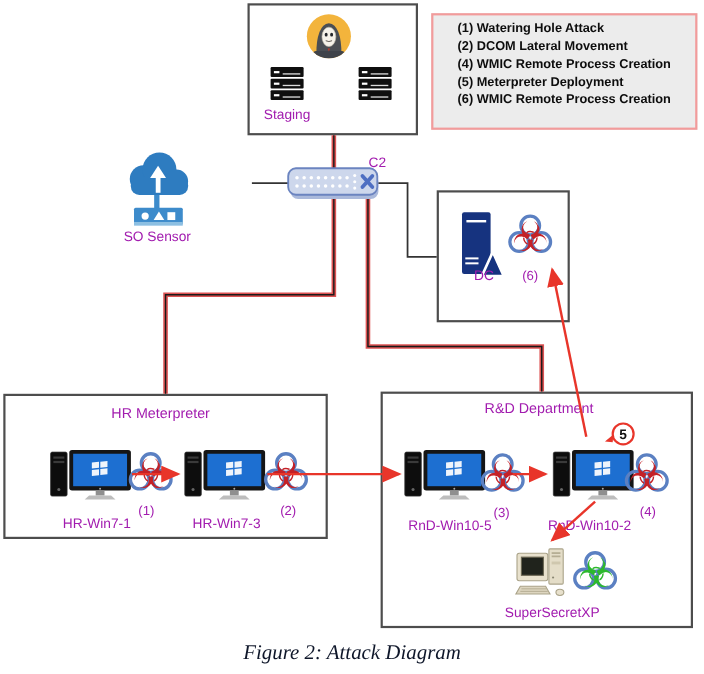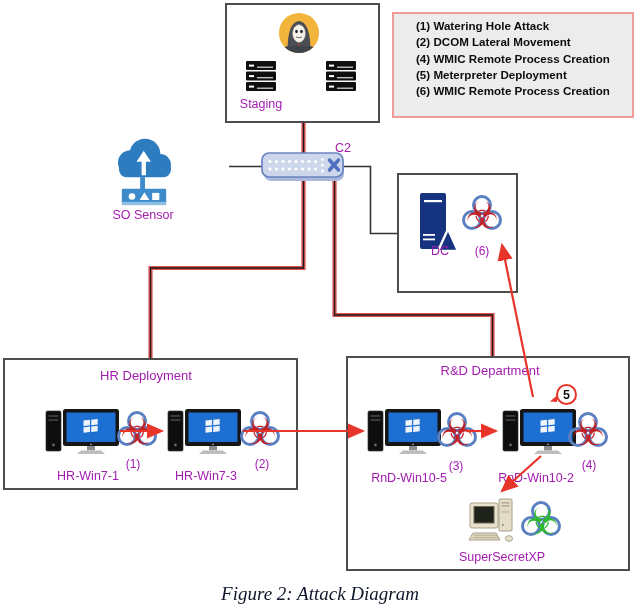--- a/index.html
+++ b/index.html
@@ -179,21 +179,21 @@
   </svg>
   <div class="bio red" style="left:462px;top:195px;">
     <i class="r1"></i>
       <i class="r2"></i>
       <i class="r3"></i>
     <span class="g">☣</span>
   </div>
   <div class="cap name" style="left:440px;top:244px;">DC</div>
   <div class="cap step" style="left:482px;top:244px;">(6)</div>
 
-  <div class="cap title" style="left:146px;top:368px;">HR Deployment</div>
+  <div class="cap title" style="left:146px;top:368px;">HR Meterpreter</div>
 
   <svg class="icon" style="left:45px;top:407px;" width="76" height="48" viewBox="0 0 76 48">
     <rect x="1" y="4" width="15" height="40" rx="1.5" fill="#0d0d0d" stroke="#333" stroke-width="0.7"></rect>
     <rect x="3.5" y="8" width="10" height="2" fill="#3a3a3a"></rect>
       <rect x="3.5" y="12" width="10" height="2" fill="#3a3a3a"></rect>
     <circle cx="8.5" cy="38" r="1.4" fill="#666"></circle>
     <rect x="18" y="2" width="56" height="37" rx="2.5" fill="#151515"></rect>
     <rect x="21.5" y="5.5" width="49" height="29.5" fill="#1d6fd1"></rect>
     <g transform="translate(38.5,13.5) skewY(-6)" fill="#fff" opacity="0.93">
       <rect x="0" y="0" width="6.5" height="5.5"></rect>

